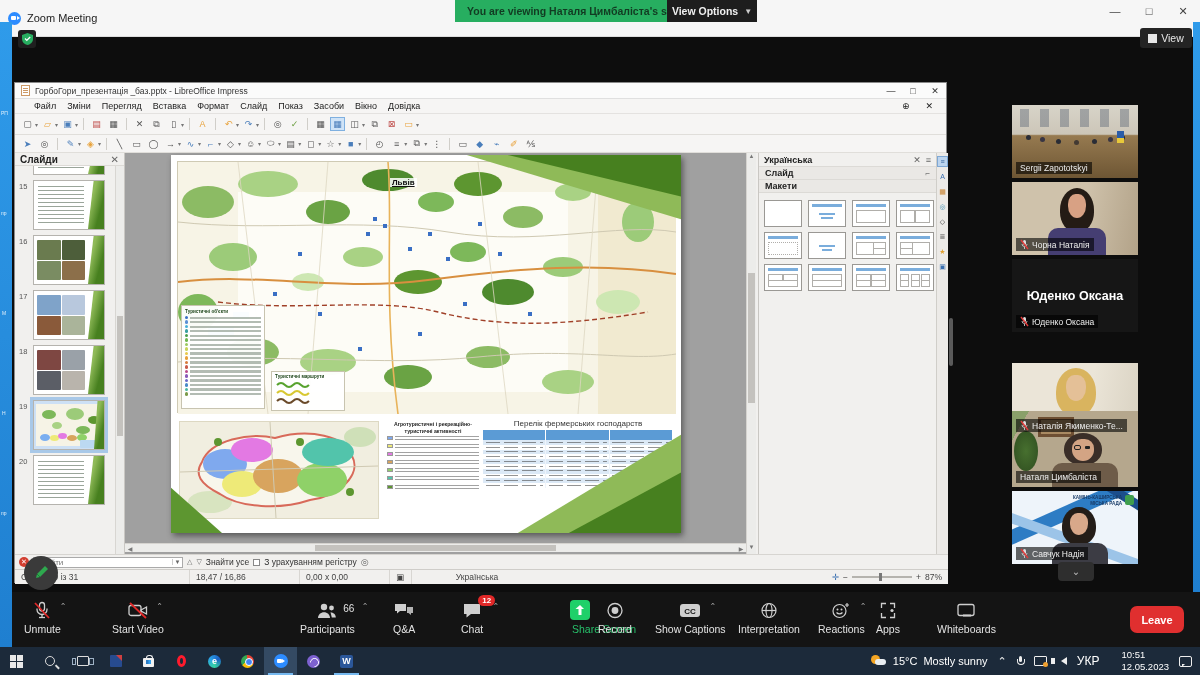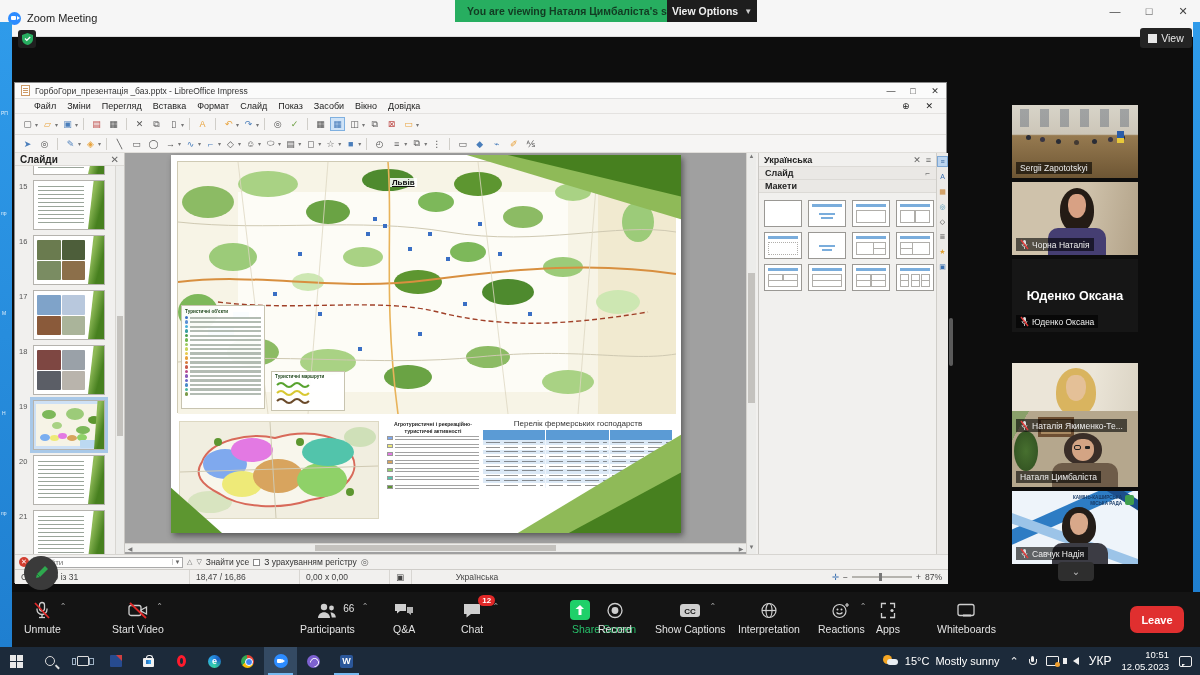--- a/index.html
+++ b/index.html
@@ -192,21 +192,21 @@
   .tword{width:13px;height:13px;background:#2b579a;border-radius:2px;color:#fff;font-size:9px;font-weight:bold;display:flex;align-items:center;justify-content:center;}
   .tray{margin-left:auto;display:flex;align-items:center;gap:10px;padding-right:8px;color:#fff;}
   .wicon{width:16px;height:12px;position:relative;}
   .sun{position:absolute;left:0;top:0;width:9px;height:9px;border-radius:50%;background:#f5a623;}
   .cloud{position:absolute;left:4px;top:4px;width:11px;height:6px;border-radius:5px;background:#e9eef2;}
   .wtemp{font-size:11px;}
   .wdesc{font-size:11px;}
   .trayic{font-size:9px;color:#eee;}
   .cast{width:13px;height:10px;border:1.2px solid #eee;border-radius:1px;position:relative;}
   .cast:after{content:"";position:absolute;right:-2px;bottom:-2px;width:5px;height:5px;border-radius:50%;background:#f0a030;}
-  .clock{font-size:9.5px;text-align:right;line-height:1.25;}
+  .clock{font-size:9.5px;text-align:left;line-height:1.25;margin-left:12px;}
   .notif{width:13px;height:11px;border:1.2px solid #eee;border-radius:2px;position:relative;}
   .notif:after{content:"";position:absolute;left:2px;bottom:-1px;border-top:3px solid #eee;border-right:3px solid transparent;}
   .mic-tray{width:7px;height:10px;position:relative;}
   .mic-tray:before{content:"";position:absolute;left:2px;top:0;width:3px;height:6px;background:#eee;border-radius:2px;}
   .mic-tray:after{content:"";position:absolute;left:0;top:3px;width:6px;height:5px;border:1px solid #eee;border-top:0;border-radius:0 0 4px 4px;}
   .spk{width:0;height:0;border-top:4px solid transparent;border-bottom:4px solid transparent;border-right:6px solid #eee;position:relative;margin-left:4px;}
   .spk:before{content:"";position:absolute;left:-10px;top:-3px;width:4px;height:6px;background:#eee;}
 </style>
 </head>
 <body>
@@ -414,25 +414,20 @@
               <i style="left:14px;top:31px;width:9px;height:6px;background:#eeea78;"></i>
               <i style="left:22px;top:29px;width:9px;height:6px;background:#e379e3;"></i>
               <i style="left:31px;top:31px;width:10px;height:6px;background:#d8a45e;"></i>
               <i style="left:41px;top:30px;width:10px;height:7px;background:#8fd168;"></i>
               <i style="left:44px;top:36px;width:22px;height:8px;background:#bcd9f2;border-radius:1px;"></i>
             </div>
               <div class="sgreen" style="width:10px;"></div>
             </div>
           <div class="sth">
               <span class="n">20</span>
-              <div class="slines"></div>
-              <div class="sgreen"></div>
-            </div>
-          <div class="sth">
-              <span class="n">21</span>
               <div class="slines"></div>
               <div class="sgreen"></div>
             </div>
         </div>
       </div>
       <div class="sscroll">
           <div class="th"></div>
         </div>
     </div>
 

